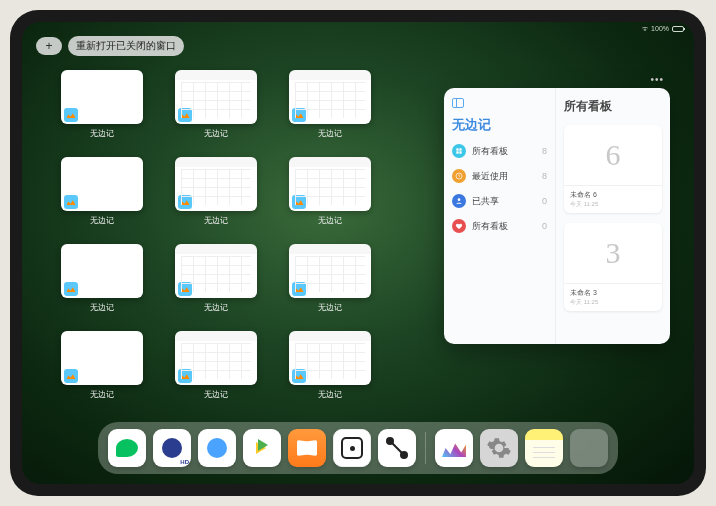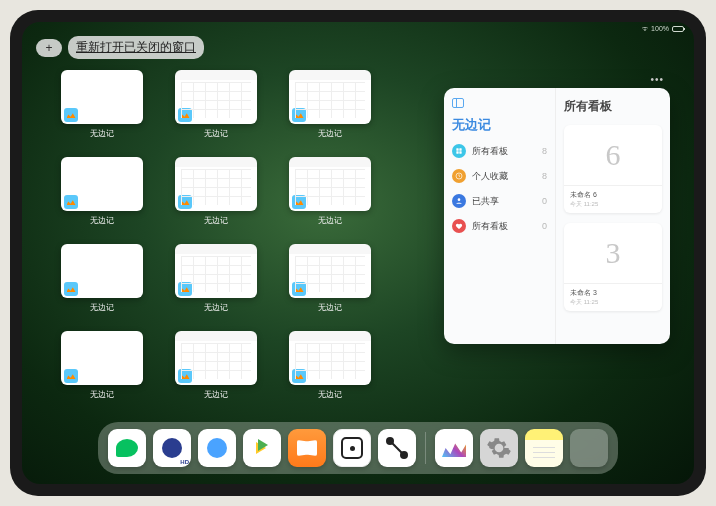--- a/index.html
+++ b/index.html
@@ -8,21 +8,21 @@
 .ipad-frame { width: 696px; height: 486px; background: #1a1a1a; border-radius: 28px; padding: 12px; position: relative; }
 .ipad-screen { width: 100%; height: 100%; border-radius: 18px; overflow: hidden; position: relative;
   background: radial-gradient(ellipse at 45% 40%, #3a6b3a 0%, #1d4524 35%, #0c2810 70%, #051608 100%); }
 
 .status-bar { position: absolute; top: 2px; right: 10px; font-size: 7px; color: #cfd8cf; display:flex; gap:3px; align-items:center; }
 .status-bar .batt { width:12px; height:6px; border:1px solid #cfd8cf; border-radius:2px; position:relative; }
 .status-bar .batt::after{content:'';position:absolute;right:-2px;top:1px;width:1px;height:2px;background:#cfd8cf;}
 
 .top-controls { position: absolute; top: 14px; left: 14px; display: flex; gap: 6px; align-items: center; }
 .plus-pill { background: rgba(230,230,230,0.85); border-radius: 12px; width: 26px; height: 18px; display: flex; align-items: center; justify-content: center; font-size: 12px; color: #333; }
-.reopen-pill { background: rgba(230,230,230,0.85); border-radius: 10px; padding: 3px 8px; font-size: 12px; color: #222; text-decoration: underline; }
+.reopen-pill { background: rgba(230,230,230,0.85); border-radius: 10px; padding: 3px 8px; font-size: 10px; color: #222; }
 
 .app-grid { position: absolute; top: 48px; left: 34px; width: 320px; display: grid; grid-template-columns: repeat(3, 1fr); gap: 18px 22px; }
 .app-window { display: flex; flex-direction: column; align-items: center; }
 .win-thumb { width: 82px; height: 54px; background: #fff; border-radius: 6px; position: relative; box-shadow: 0 2px 6px rgba(0,0,0,0.3); overflow:hidden; }
 .win-thumb.cal { background: linear-gradient(#f7f7f7 0 10px, #fff 10px); }
 .win-thumb.cal::after{ content:''; position:absolute; top:12px; left:6px; right:6px; bottom:6px;
   background-image: linear-gradient(#eee 1px, transparent 1px), linear-gradient(90deg, #eee 1px, transparent 1px);
   background-size: 12px 9px; }
 .win-thumb .app-badge { position: absolute; bottom: 2px; left: 3px; width: 14px; height: 14px; border-radius: 3px; background: #5ac8fa; display:flex; align-items:center; justify-content:center; }
 .win-thumb .app-badge::after { content:''; width:9px; height:6px; background: #ff8a00; clip-path: polygon(0 100%, 20% 40%, 45% 80%, 70% 20%, 100% 100%); }
@@ -194,21 +194,21 @@
               <div class="cat-label">所有看板</div>
               <div class="cat-count">8</div>
             </div>
             <div class="cat-row">
               <div class="cat-icon" style="background:#f0a030">
                 <svg viewBox="0 0 24 24">
                   <circle cx="12" cy="12" r="9" fill="none" stroke="#fff" stroke-width="2"></circle>
                   <path d="M12 7v5l3 2" stroke="#fff" stroke-width="2" fill="none"></path>
                 </svg>
               </div>
-              <div class="cat-label">个人收藏</div>
+              <div class="cat-label">最近使用</div>
               <div class="cat-count">8</div>
             </div>
             <div class="cat-row">
               <div class="cat-icon" style="background:#3a78e0">
                 <svg viewBox="0 0 24 24">
                   <circle cx="12" cy="8" r="4"></circle>
                   <path d="M4 20c0-4 16-4 16 0z"></path>
                 </svg>
               </div>
               <div class="cat-label">已共享</div>

